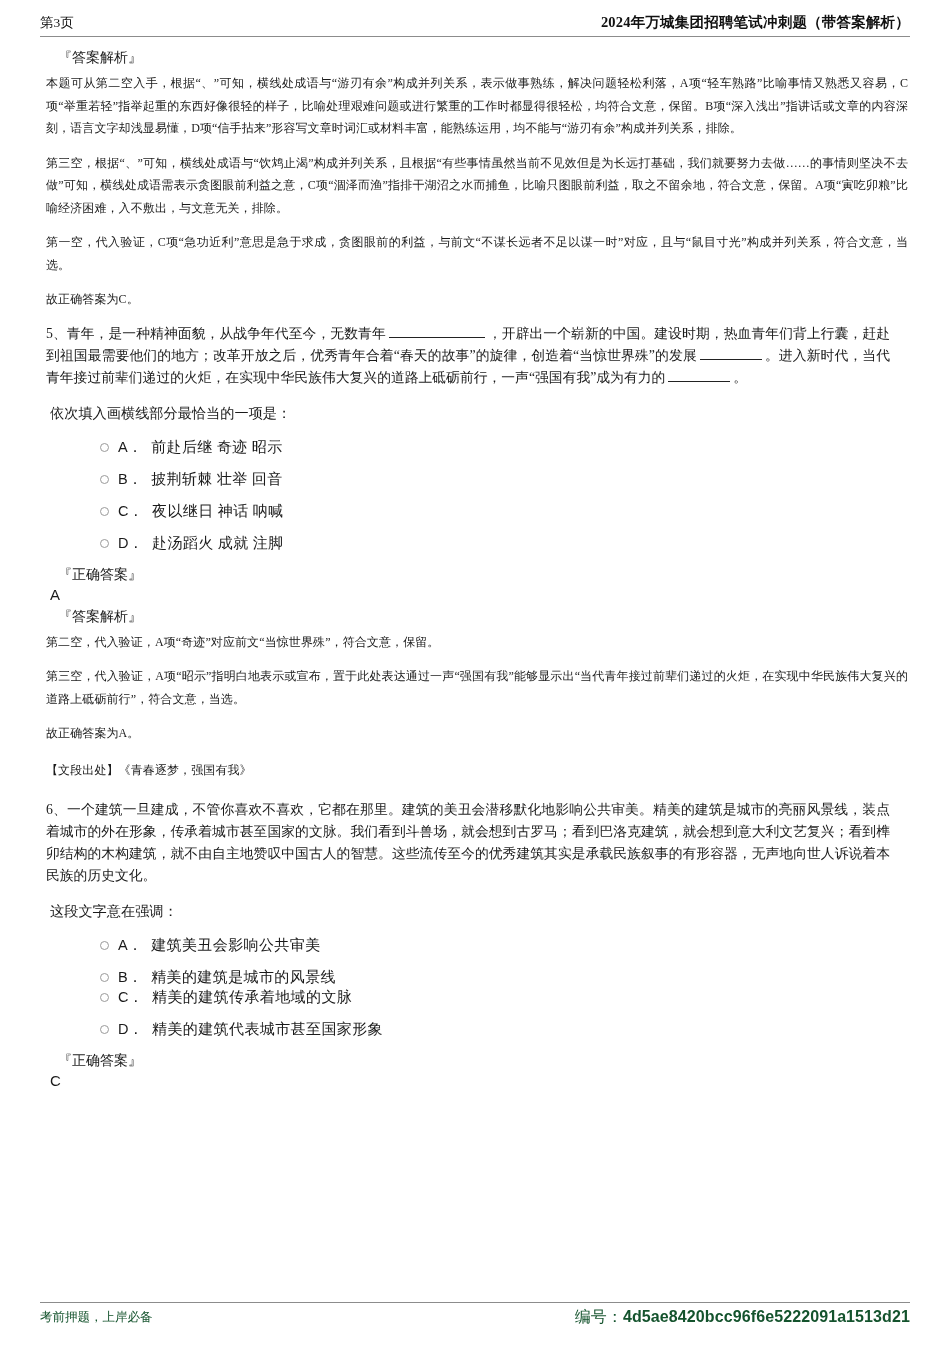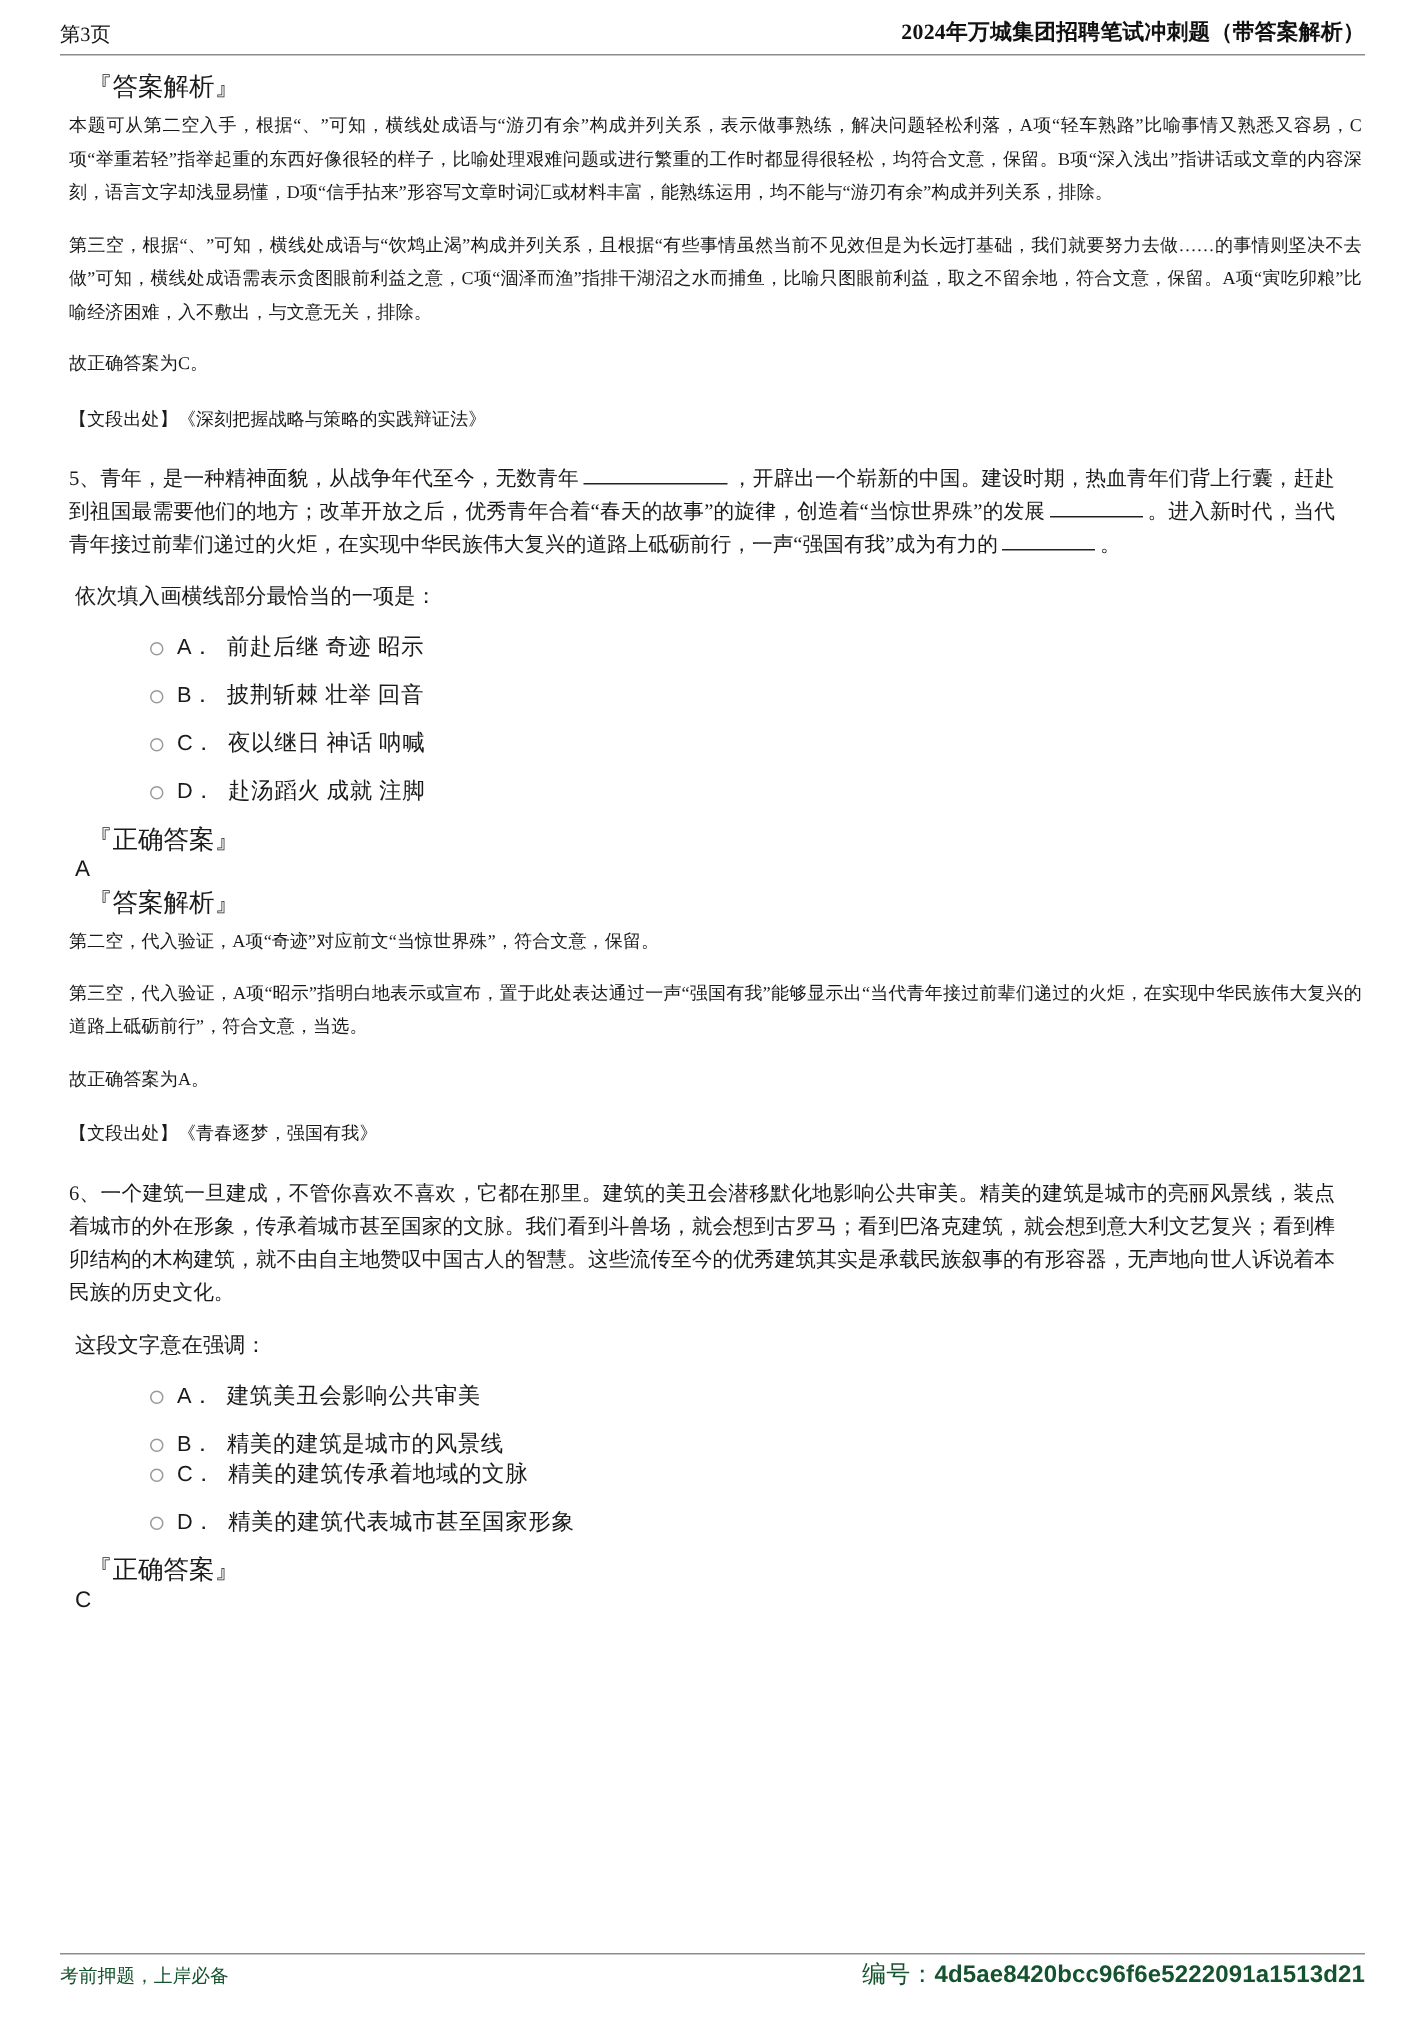--- a/index.html
+++ b/index.html
@@ -49,24 +49,25 @@
 
   
   .content {
     position: absolute;
     left: 46px;
     top: 48px;
     width: 862px;
   }
 
   .label-line {
-    font-size: 17px;
+    font-size: 14px;
     line-height: 20px;
     margin: 0 0 4px 0;
     padding-left: 12px;
+    font-family: Liberation Mono, monospace;
   }
   .label-line.tight { margin-bottom: 0; }
 
   .answer-letter {
     font-family: "Liberation Sans", sans-serif;
     font-size: 15px;
     line-height: 20px;
     margin: 0 0 2px 0;
     padding-left: 4px;
     letter-spacing: .3px;
@@ -178,22 +179,22 @@
   <div class="page-header">
     <span class="hdr-left">第3页</span>
     <span class="hdr-right">2024年万城集团招聘笔试冲刺题（带答案解析）</span>
   </div>
 
   <div class="content">
 
     <p class="label-line">『答案解析』</p>
     <p class="para">本题可从第二空入手，根据“、”可知，横线处成语与“游刃有余”构成并列关系，表示做事熟练，解决问题轻松利落，A项“轻车熟路”比喻事情又熟悉又容易，C项“举重若轻”指举起重的东西好像很轻的样子，比喻处理艰难问题或进行繁重的工作时都显得很轻松，均符合文意，保留。B项“深入浅出”指讲话或文章的内容深刻，语言文字却浅显易懂，D项“信手拈来”形容写文章时词汇或材料丰富，能熟练运用，均不能与“游刃有余”构成并列关系，排除。</p>
     <p class="para">第三空，根据“、”可知，横线处成语与“饮鸩止渴”构成并列关系，且根据“有些事情虽然当前不见效但是为长远打基础，我们就要努力去做……的事情则坚决不去做”可知，横线处成语需表示贪图眼前利益之意，C项“涸泽而渔”指排干湖沼之水而捕鱼，比喻只图眼前利益，取之不留余地，符合文意，保留。A项“寅吃卯粮”比喻经济困难，入不敷出，与文意无关，排除。</p>
+    <p class="para">第一空，代入验证，C项“急功近利”意思是急于求成，贪图眼前的利益，与前文“不谋长远者不足以谋一时”对应，且与“鼠目寸光”构成并列关系，符合文意，当选。</p>
     <p class="para">故正确答案为C。</p>
-    <p class="para src">【文段出处】《深刻把握战略与策略的实践辩证法》</p>
 
     <p class="q-stem"><span>5、</span><span>青年，是一种精神面貌，从战争年代至今，无数青年</span><span class="blank w-long"></span><span>，开辟出一个崭新的中国。建设时期，热血青年们背上行囊，赶赴到祖国最需要他们的地方；改革开放之后，优秀青年合着“春天的故事”的旋律，创造着“当惊世界殊”的发展</span><span class="blank w-short"></span><span>。进入新时代，当代青年接过前辈们递过的火炬，在实现中华民族伟大复兴的道路上砥砺前行，一声“强国有我”成为有力的</span><span class="blank w-short"></span><span>。</span></p>
 
     <p class="q-prompt">依次填入画横线部分最恰当的一项是：</p>
 
     <div class="options">
       <div class="option">
         <span class="radio"></span>
         <span class="opt-key">A．</span>
         <span class="opt-text">前赴后继 奇迹 昭示</span>

